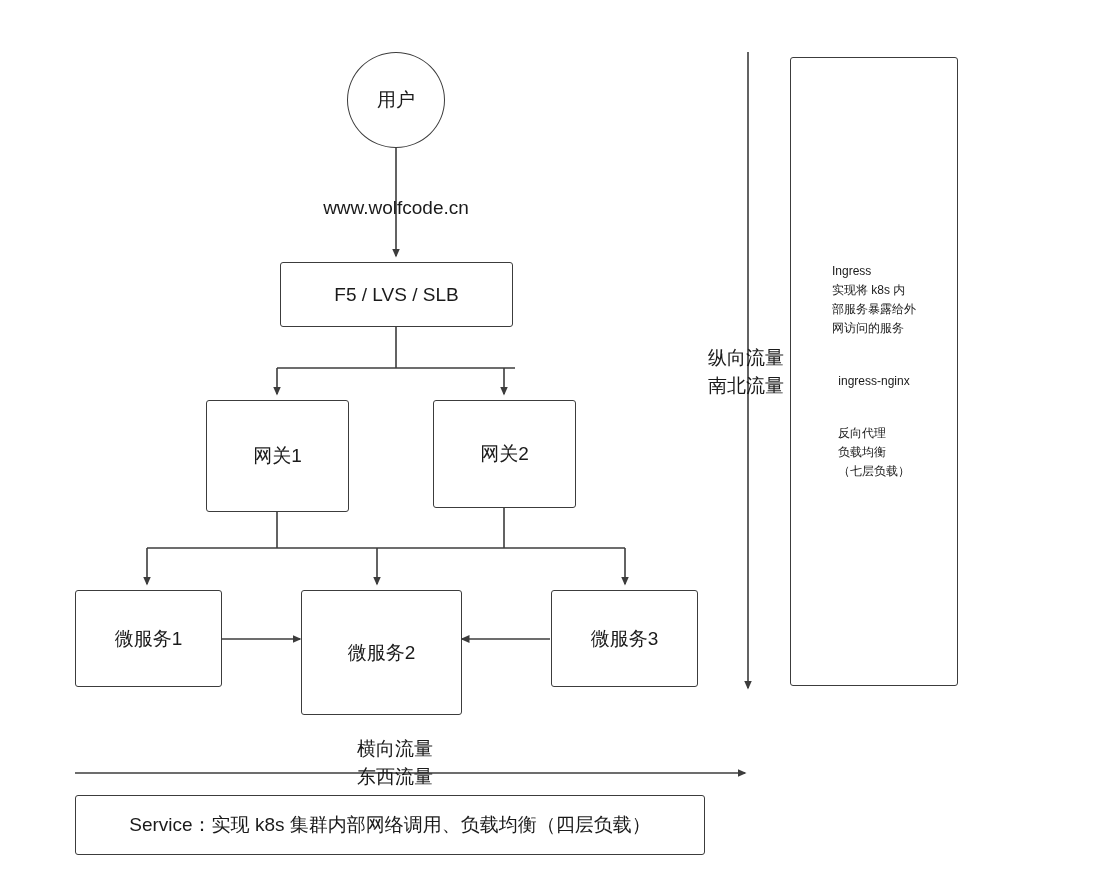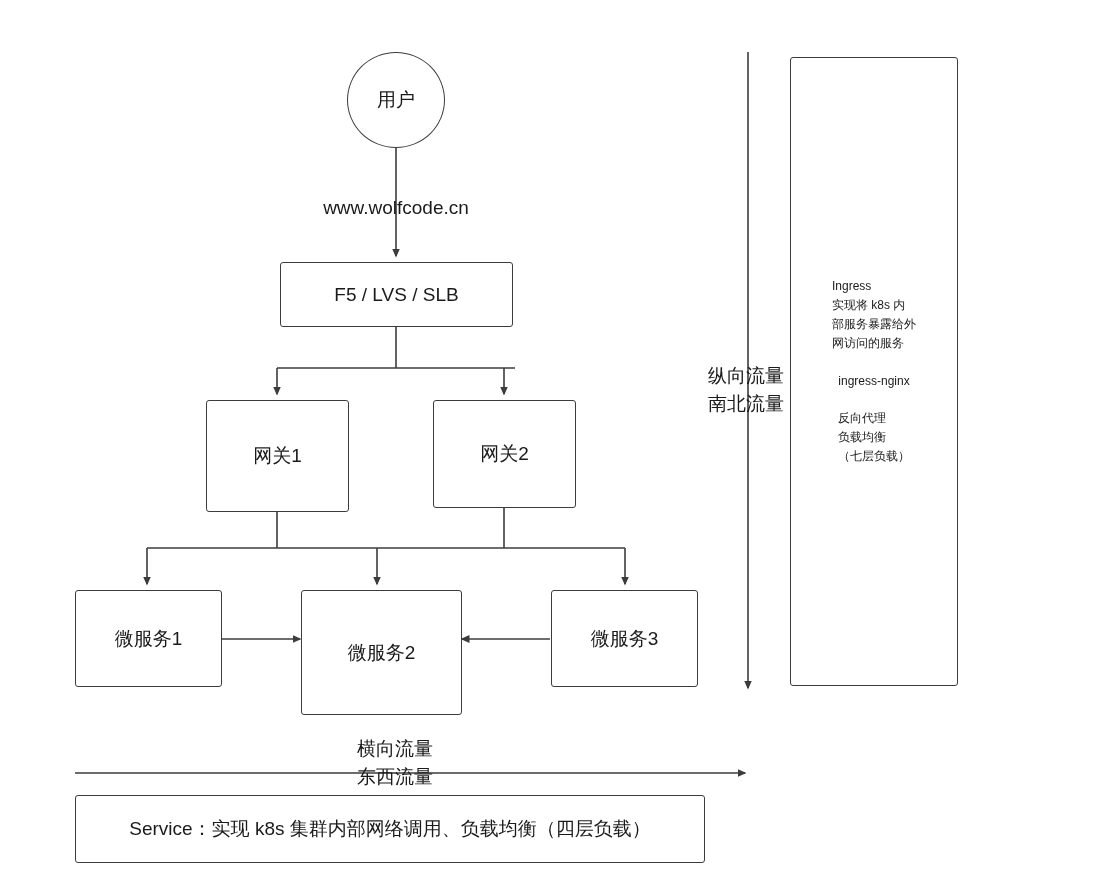--- a/index.html
+++ b/index.html
@@ -52,21 +52,21 @@
     height: 885px;
     pointer-events: none;
   }
   .panel-text {
     display: block;
     white-space: pre-line;
     font-size: 12px;
     line-height: 1.6;
   }
   .panel-text + .panel-text {
-    margin-top: 18px;
+    margin-top: 33px;
   }
 </style>
 </head>
 <body>
 
 <div id="canvas">
 
   <svg class="lines" viewBox="0 0 1104 885">
     <defs>
       <marker id="arrow" markerWidth="10" markerHeight="10" refX="7.5" refY="4" orient="auto" markerUnits="userSpaceOnUse">
@@ -122,27 +122,27 @@
   </div>
 
   <div class="node rect" style="left:301px; top:590px; width:161px; height:125px;">
     <span>微服务2</span>
   </div>
 
   <div class="node rect" style="left:551px; top:590px; width:147px; height:97px;">
     <span>微服务3</span>
   </div>
 
-  <div class="label" style="left:696px; top:362px; width:100px;font-family:Liberation Serif, serif;">纵向流量
+  <div class="label" style="left:696px; top:344px; width:100px;font-family:Liberation Serif, serif;">纵向流量
 南北流量</div>
 
   <div class="label" style="left:310px; top:735px; width:170px;">横向流量
 东西流量</div>
 
-  <div class="node rect" style="left:75px; top:795px; width:630px; height:68px; font-size:19px;">
+  <div class="node rect" style="left:75px; top:795px; width:630px; height:60px; font-size:19px;">
     <span>Service：实现 k8s 集群内部网络调用、负载均衡（四层负载）</span>
   </div>
 
   <div class="node rect" style="left:790px; top:57px; width:168px; height:629px; flex-direction:column; padding:10px 6px;">
     <span class="panel-text">Ingress
 实现将 k8s 内
 部服务暴露给外
 网访问的服务</span>
     <span class="panel-text">ingress-nginx</span>
     <span class="panel-text">反向代理

